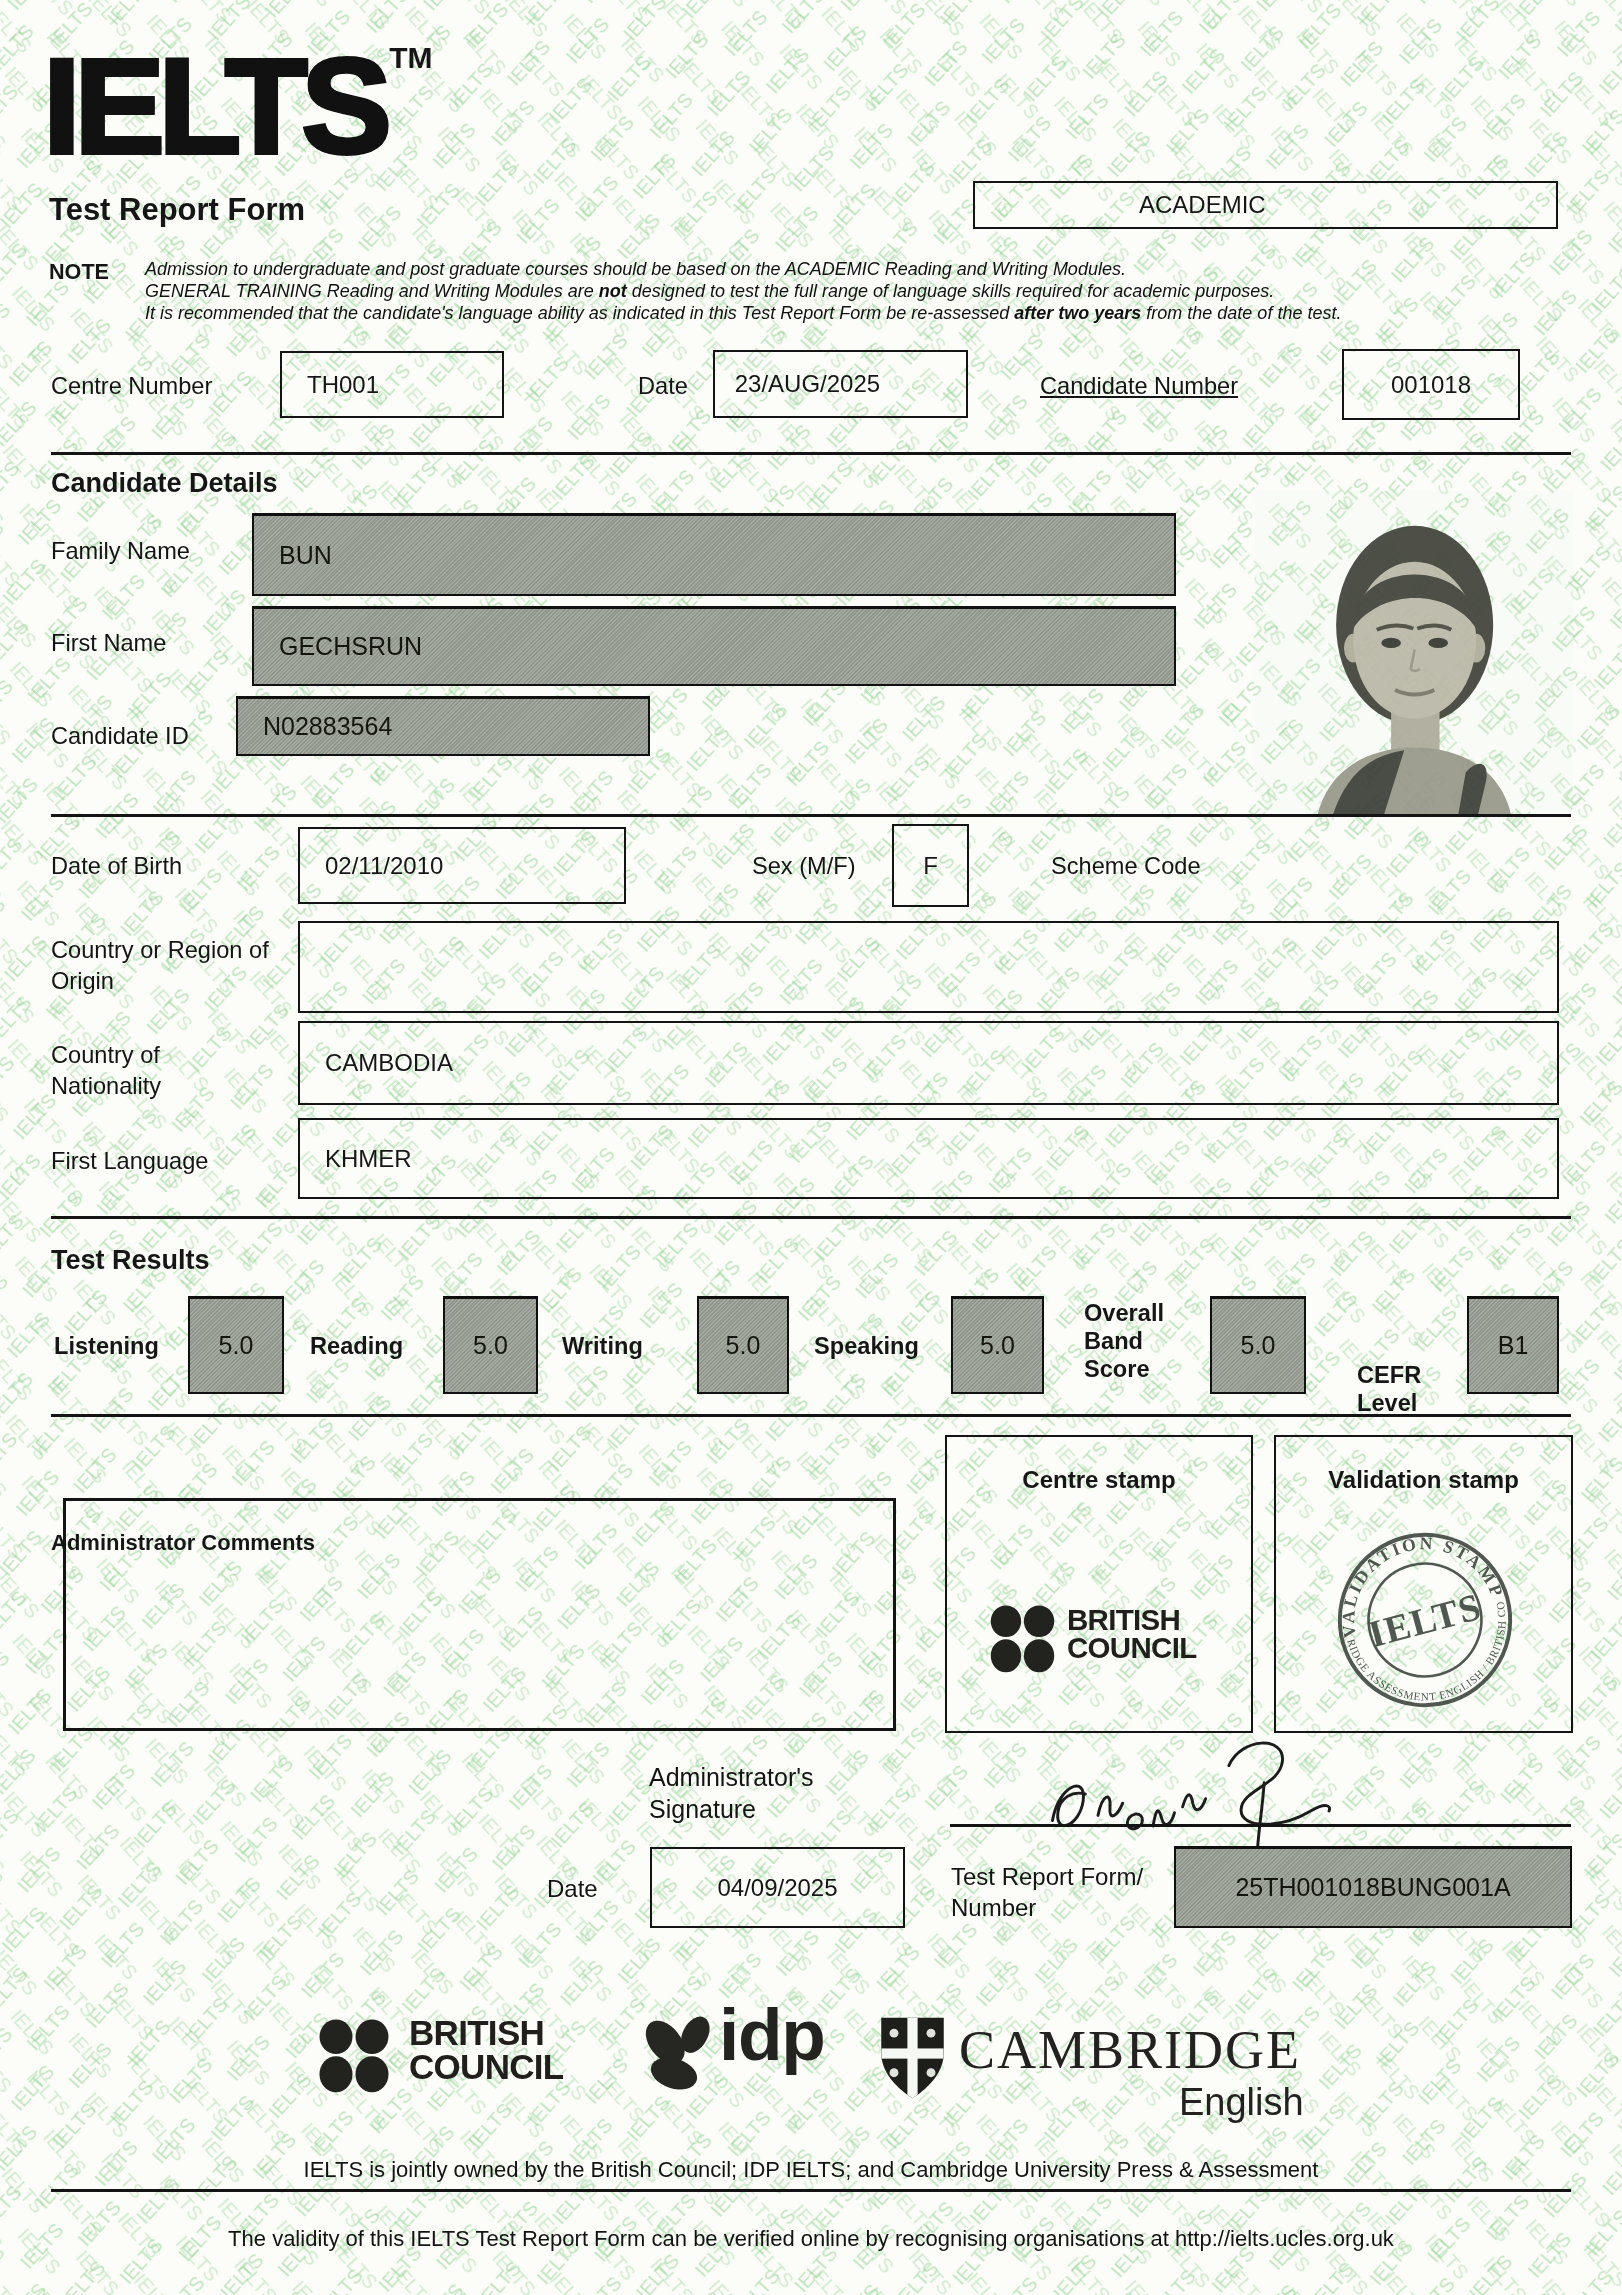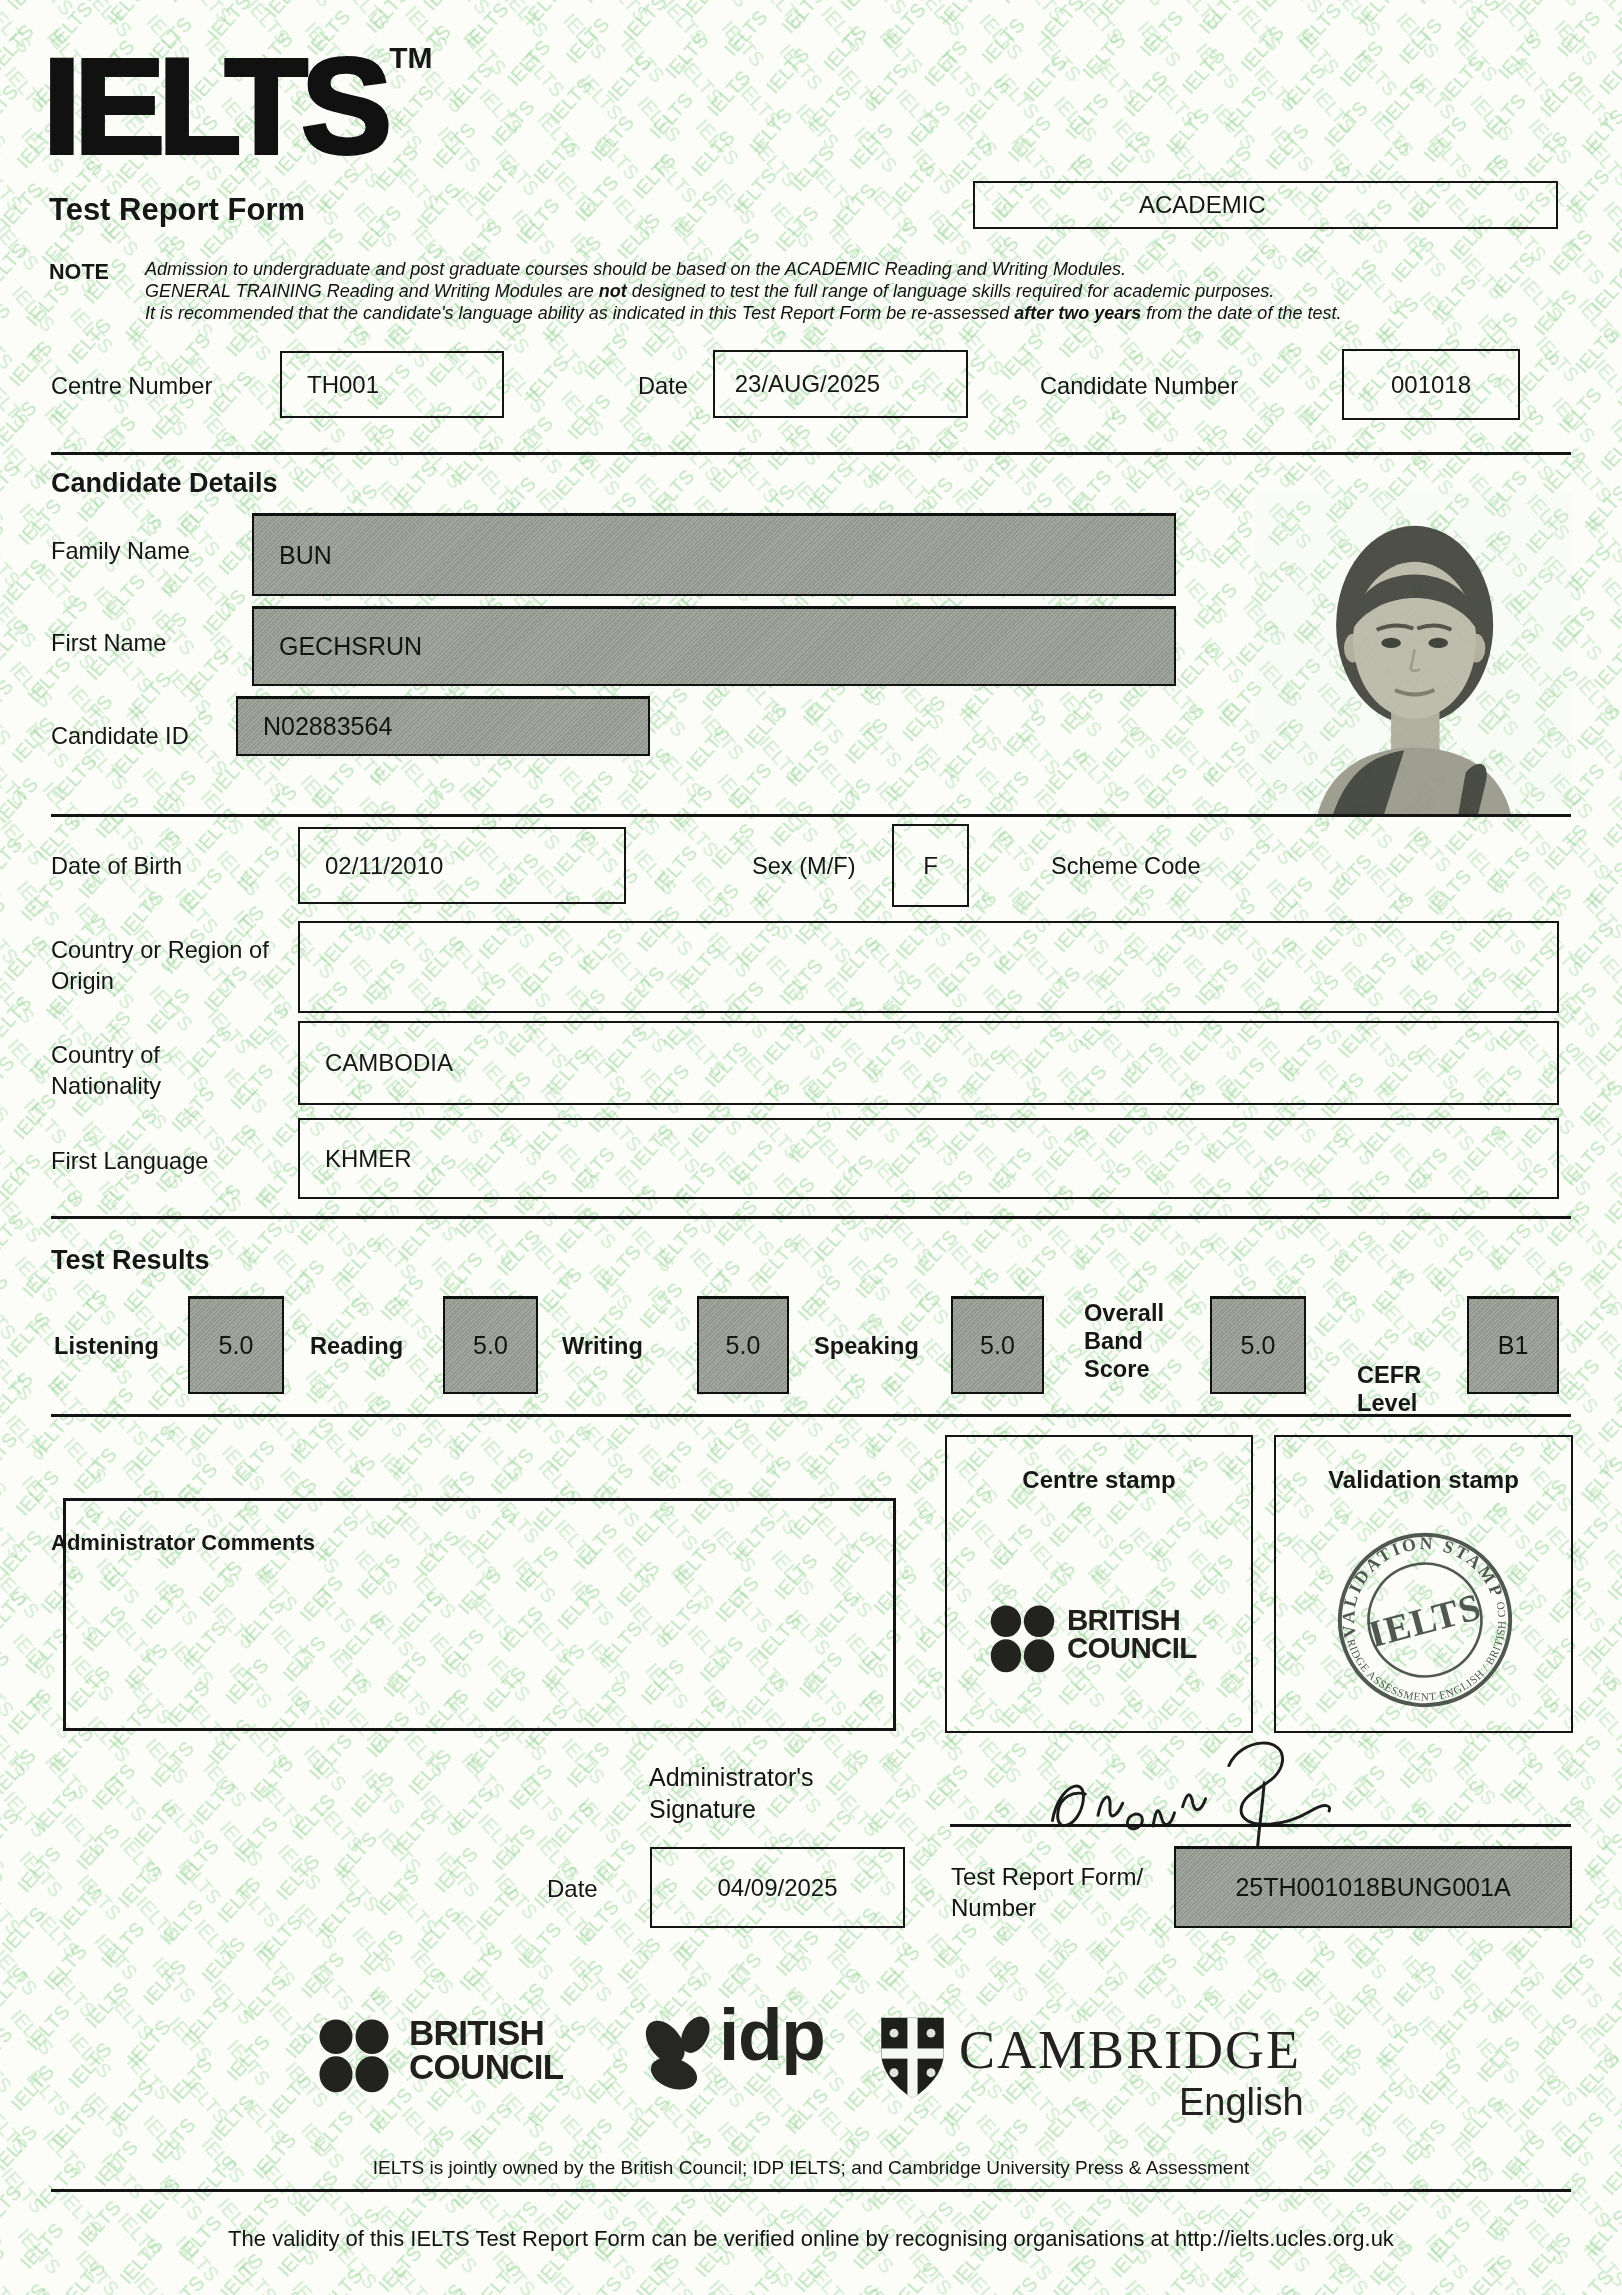--- a/index.html
+++ b/index.html
@@ -66,21 +66,21 @@
   <div class="abs note-line" style="left:145px;top:281px;"><span>GENERAL TRAINING Reading and Writing Modules are </span><b>not</b><span> designed to test the full range of language skills required for academic purposes.</span></div>
 
   <div class="abs label" style="left:51px;top:373px;">Centre Number</div>
   <div class="abs vbox" style="left:280px;top:351px;width:224px;height:67px;">
     <span class="val pl">TH001</span>
   </div>
   <div class="abs label" style="left:638px;top:373px;">Date</div>
   <div class="abs vbox" style="left:713px;top:350px;width:255px;height:68px;">
     <span class="val" style="padding-left:19.7px;">23/AUG/2025</span>
   </div>
-  <div class="abs label" style="left:1040px;top:373px;">Candidate Number</div>
+  <div class="abs label" style="left:1040px;top:373px;text-decoration:underline;">Candidate Number</div>
   <div class="abs vbox center" style="left:1342px;top:349px;width:178px;height:71px;">
     <span class="val">001018</span>
   </div>
 
   <div class="abs divider" style="left:51px;top:452px;width:1520px;height:3.3px;"></div>
   <div class="abs h1" style="left:51px;top:468px;">Candidate Details</div>
 
   <div class="abs label" style="left:51px;top:538px;">Family Name</div>
   <div class="abs graybox" style="left:252px;top:513px;width:924px;height:83px;">
     <span class="val pl">BUN</span>
@@ -273,18 +273,18 @@
       <rect x="0" y="54" width="110" height="16" fill="#f6f8f3"></rect>
       <circle cx="26" cy="30" r="7" fill="#f6f8f3" opacity="0.9"></circle>
       <circle cx="84" cy="30" r="7" fill="#f6f8f3" opacity="0.9"></circle>
       <circle cx="26" cy="92" r="7" fill="#f6f8f3" opacity="0.9"></circle>
       <circle cx="84" cy="92" r="7" fill="#f6f8f3" opacity="0.9"></circle>
     </g>
   </svg>
   <div class="abs serif" style="left:959px;top:2019px;font-size:54px;color:#232220;letter-spacing:2px;">CAMBRIDGE</div>
   <div class="abs" style="left:1179px;top:2081px;font-size:38px;color:#232220;">English</div>
 
-  <div class="abs footer-text" style="left:0;top:2157px;font-size:19px;">IELTS is jointly owned by the British Council; IDP IELTS; and Cambridge University Press &amp; Assessment</div>
+  <div class="abs footer-text" style="left:0;top:2157px;font-size:22px;">IELTS is jointly owned by the British Council; IDP IELTS; and Cambridge University Press &amp; Assessment</div>
   <div class="abs divider" style="left:51px;top:2189px;width:1520px;height:3.3px;"></div>
   <div class="abs footer-text" style="left:0;top:2226px;font-size:22px;">The validity of this IELTS Test Report Form can be verified online by recognising organisations at http://ielts.ucles.org.uk</div>
 
 </div>
 
 
 </body></html>

